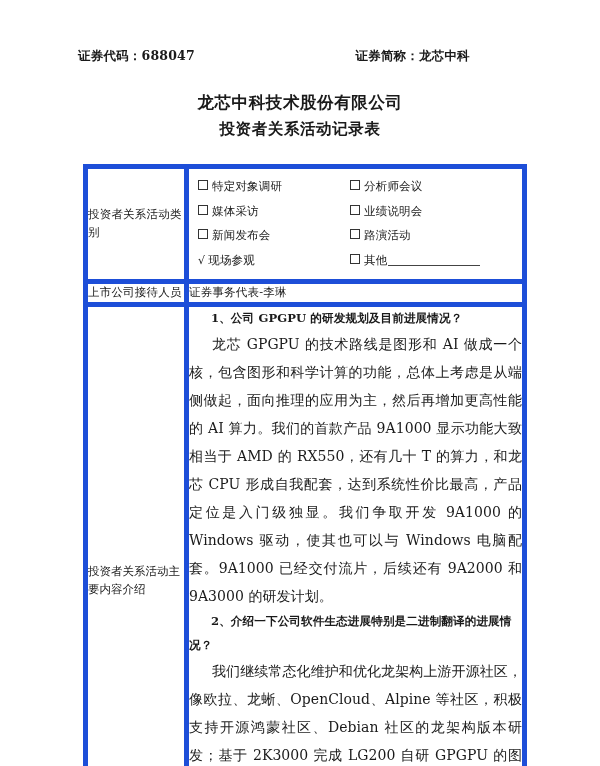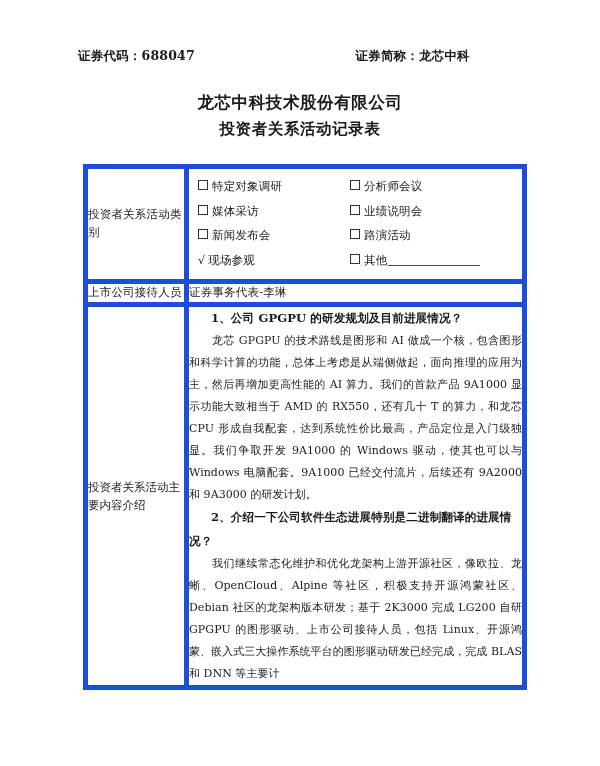--- a/index.html
+++ b/index.html
@@ -130,21 +130,21 @@
   }
   .q-head {
     font-weight: bold;
     font-size: 11.6px;
     line-height: 2.0;
     text-indent: 22px;
     letter-spacing: 0.1px;
     margin: 0;
   }
   .p-body {
-    font-size: 11px;
+    font-size: 14px;
     line-height: 2.0;
     text-indent: 23px;
     letter-spacing: 0.05px;
     margin: 0;
     text-align: justify;
   }
 
   .label-cell-content {
     vertical-align: middle;
     padding: 6px 6px 6px 8px;

